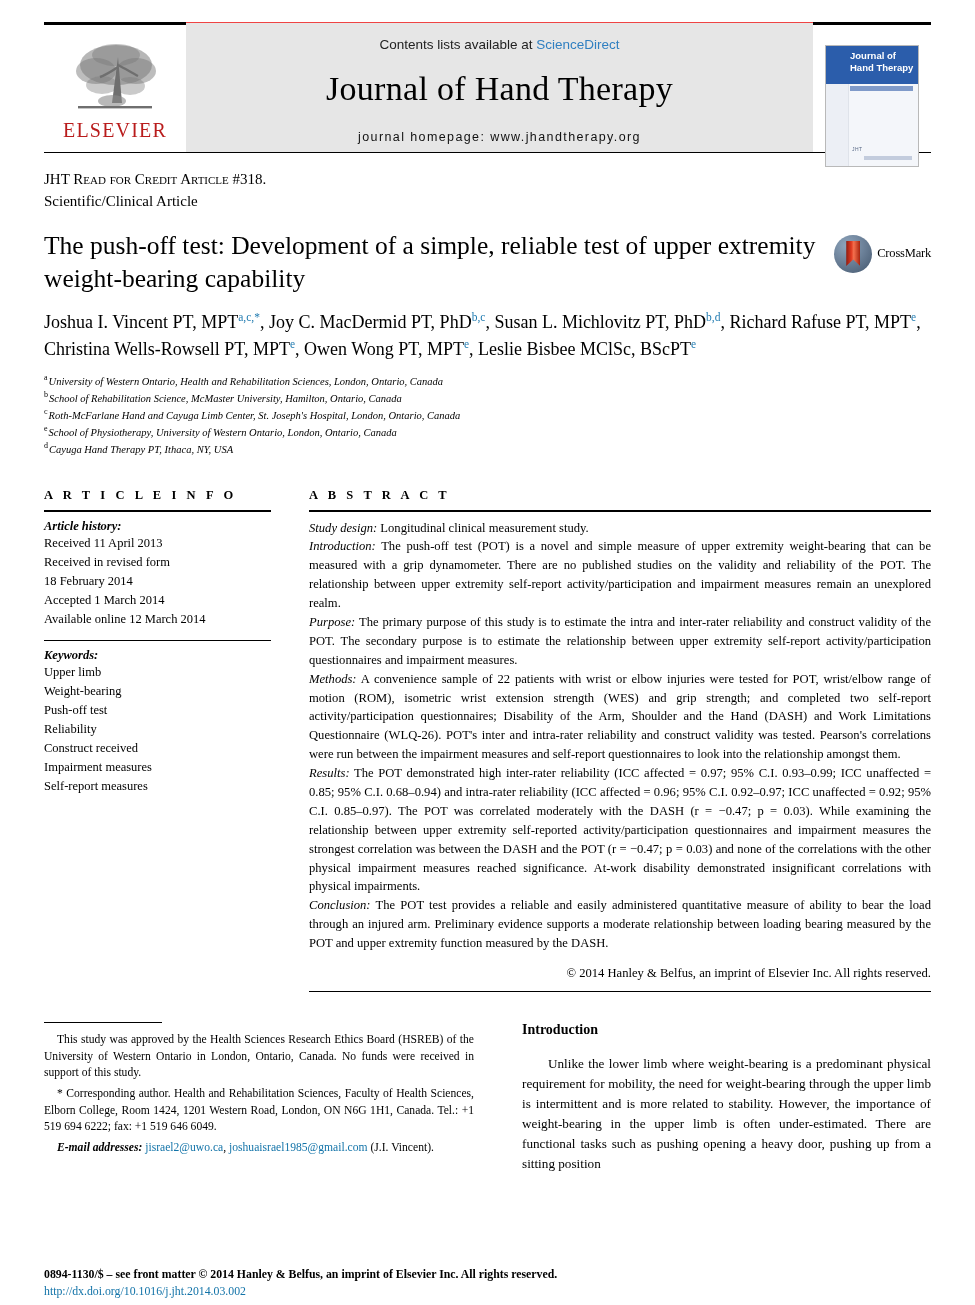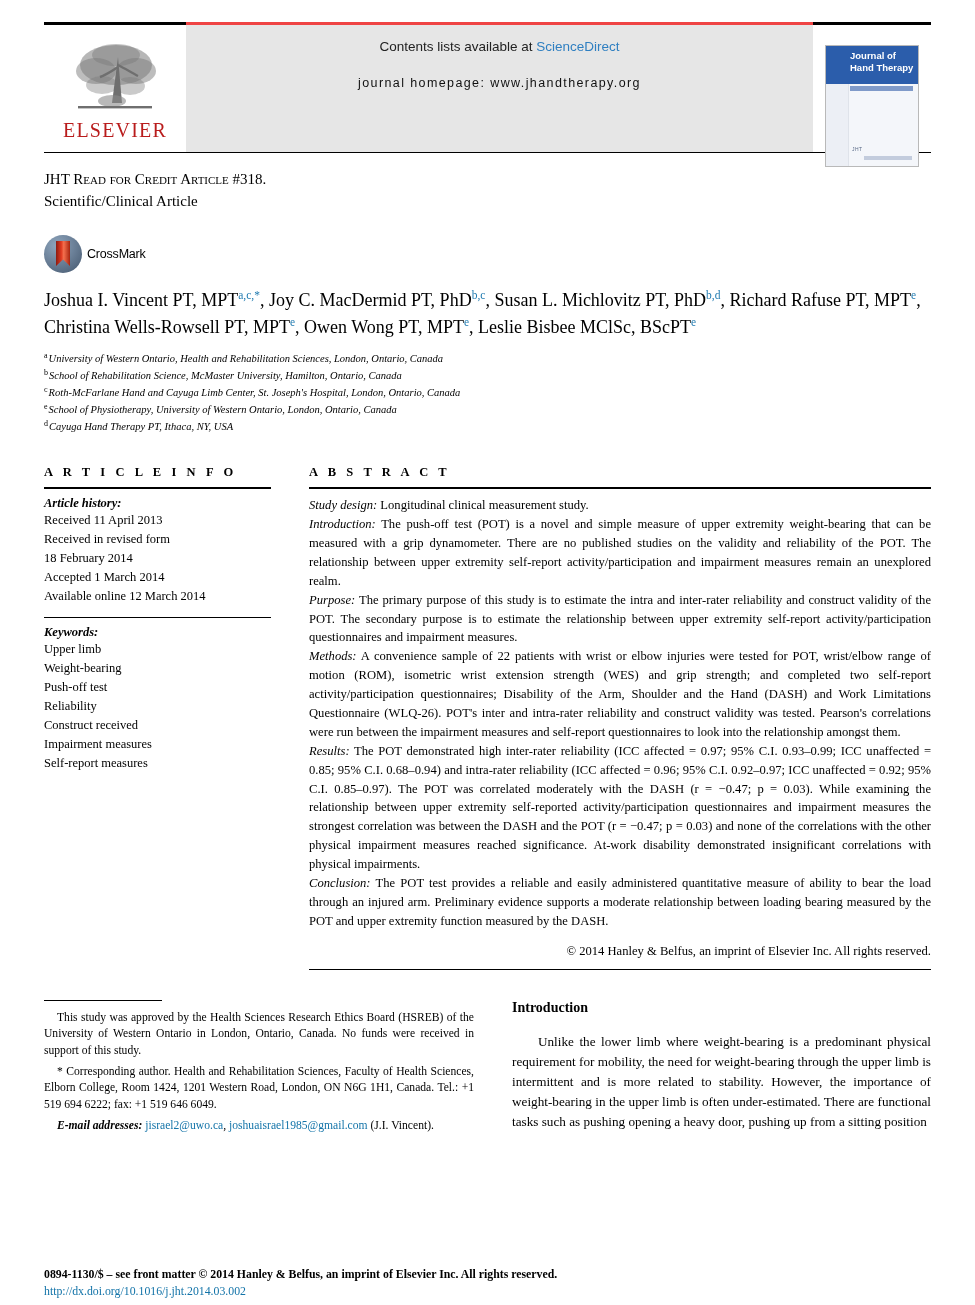--- a/index.html
+++ b/index.html
@@ -60,21 +60,21 @@
   .elsevier-word {
     font-family: "Liberation Serif", serif;
     color: #b91c1c;
     font-size: 20px;
     letter-spacing: 1.2px;
     margin-top: 1px;
     line-height: 1;
   }
   .masthead-center {
     flex: 1 1 auto;
-    border-top: 3px solid #ef4444;
+    border-top: 1px solid #ef4444;
     background: #e6e6e6;
     text-align: center;
     padding-top: 14px;
     box-sizing: border-box;
   }
   .contents-line {
     font-family: "Liberation Sans", sans-serif;
     font-size: 13.5px;
     color: #222;
   }
@@ -201,21 +201,21 @@
     justify-content: center;
   }
   .crossmark-ribbon {
     width: 14px;
     height: 25px;
     background: linear-gradient(90deg, #8d1b10 0%, #e03a21 38%, #f4704e 55%, #a8240f 100%);
     clip-path: polygon(0 0, 100% 0, 100% 100%, 50% 74%, 0 100%);
   }
   .crossmark-label {
     font-size: 12.5px;
-    font-family: Liberation Sans, sans-serif;
+    font-family: Liberation Serif, serif;
     letter-spacing: -0.2px;
   }
 
   
   .authors {
     margin-top: 14px;
     font-size: 18px;
     line-height: 1.52;
   }
   .aff-mark {
@@ -296,21 +296,21 @@
   }
   .abs-bottom-rule {
     border-top: 1.5px solid #000;
     margin-top: 10px;
   }
 
   
   .bottom-block {
     margin-top: 30px;
     display: flex;
-    gap: 38px;
+    gap: 48px;
   }
   .bottom-left {
     width: 430px;
     flex: 0 0 430px;
   }
   .bottom-right {
     flex: 1 1 auto;
   }
   .footnote-rule {
     width: 118px;
@@ -389,20 +389,21 @@
         </svg>
         <div class="elsevier-word">ELSEVIER</div>
       </div>
     </div>
 
     <div class="masthead-center">
       <div class="contents-line">
         <span>Contents lists available at</span>
         <span class="sd-link">ScienceDirect</span>
       </div>
+      <div class="journal-name">Journal of Hand Therapy</div>
       <div class="homepage-line">journal homepage: www.jhandtherapy.org</div>
     </div>
 
     <div class="masthead-right">
       <div class="cover-thumb">
         <div class="cover-band"></div>
         <div class="cover-left-strip"></div>
         <div class="cover-title">
           <div>Journal of</div>
           <div>Hand Therapy</div>
@@ -417,20 +418,21 @@
 
   <div class="article-type">
     <div>
       <span>JHT</span>
       <span class="smallcaps">Read for Credit Article #318.</span>
     </div>
     <div>Scientific/Clinical Article</div>
   </div>
 
   <div class="title-row">
+    <h1 class="title">The push-off test: Development of a simple, reliable test of upper extremity weight-bearing capability</h1>
     <div class="crossmark">
       <div class="crossmark-badge">
         <div class="crossmark-ribbon"></div>
       </div>
       <span class="crossmark-label">CrossMark</span>
     </div>
   </div>
 
   <div class="authors">
     <span><span>Joshua I. Vincent PT, MPT</span><span class="aff-mark">a,c,*</span><span>, </span></span><span><span>Joy C. MacDermid PT, PhD</span><span class="aff-mark">b,c</span><span>, </span></span><span><span>Susan L. Michlovitz PT, PhD</span><span class="aff-mark">b,d</span><span>, </span></span><span><span>Richard Rafuse PT, MPT</span><span class="aff-mark">e</span><span>, </span></span><span><span>Christina Wells-Rowsell PT, MPT</span><span class="aff-mark">e</span><span>, </span></span><span><span>Owen Wong PT, MPT</span><span class="aff-mark">e</span><span>, </span></span><span><span>Leslie Bisbee MClSc, BScPT</span><span class="aff-mark">e</span></span>

